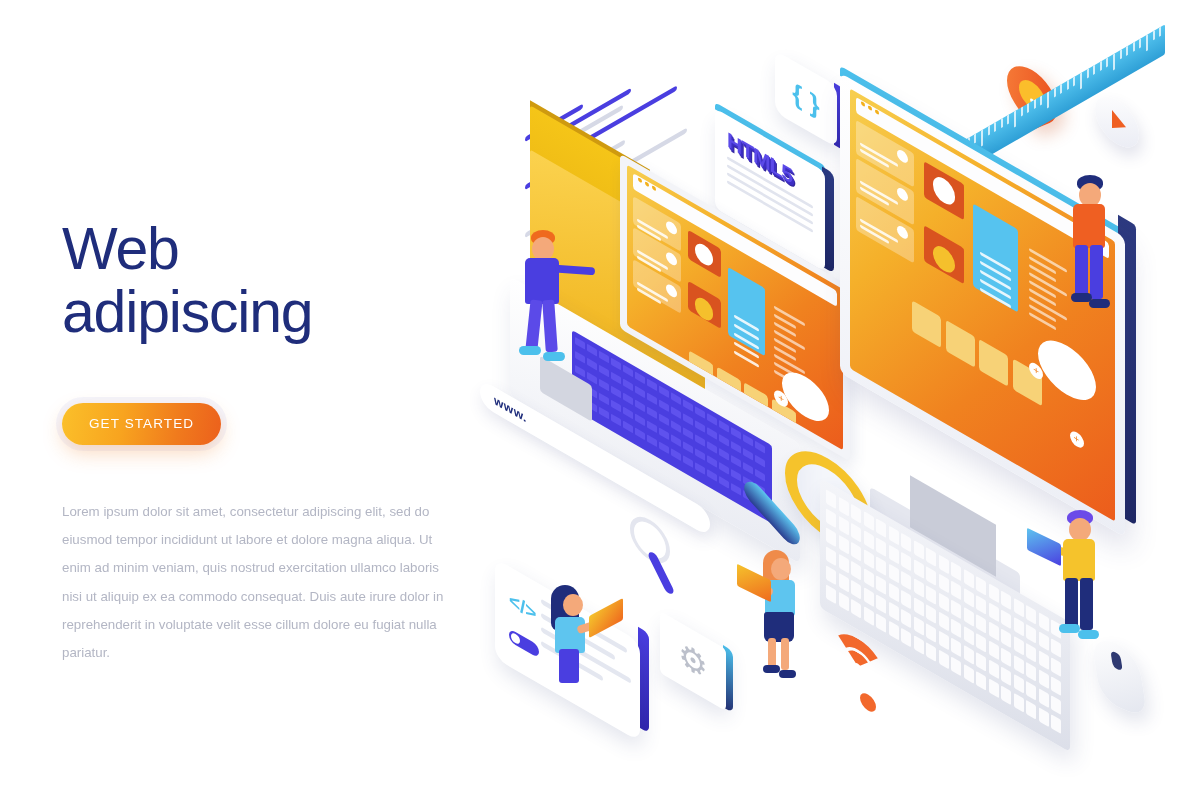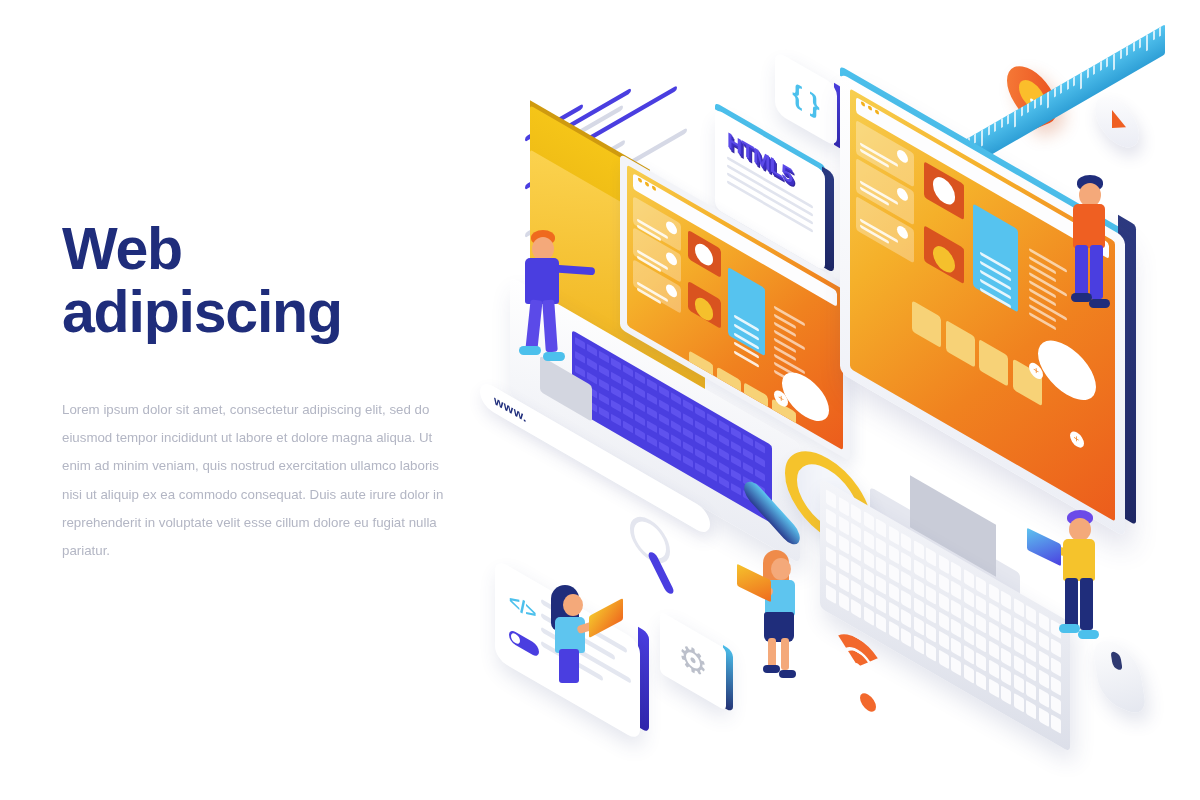--- a/index.html
+++ b/index.html
@@ -13,21 +13,21 @@
   
   .copy {
     position: absolute;
     left: 62px;
     top: 218px;
     width: 420px;
   }
   .headline {
     font-size: 59px;
     line-height: 1.06;
-    font-weight: bold;
+    font-weight: normal;
     color: #1f2d7b;
     letter-spacing: -1.2px;
   }
   .cta {
     display: inline-block;
     margin-top: 60px;
     padding: 13px 27px 14px;
     border: none;
     border-radius: 40px;
     background: linear-gradient(100deg, #fbc02a 0%, #f8a41f 38%, #f07b1d 72%, #ec601c 100%);
@@ -368,20 +368,21 @@
   .mini-laptop { position:absolute; width: 34px; height: 22px; border-radius: 2px; }
 </style>
 </head>
 <body>
 
 <div class="copy">
   <h1 class="headline">
     <span>Web</span><br>
     <span>adipiscing</span>
   </h1>
+  <button class="cta">GET STARTED</button>
   <p class="body-copy">Lorem ipsum dolor sit amet, consectetur adipiscing elit, sed do eiusmod tempor incididunt ut labore et dolore magna aliqua. Ut enim ad minim veniam, quis nostrud exercitation ullamco laboris nisi ut aliquip ex ea commodo consequat. Duis aute irure dolor in reprehenderit in voluptate velit esse cillum dolore eu fugiat nulla pariatur.</p>
 </div>
 
 <div class="stage">
 
   <div class="iso codelines" id="codelines">
       <span class="cl-blue" style="width: 58px; margin-left: 0px;"></span>
       <span class="cl-blue" style="width: 92px; margin-left: 14px;"></span>
       <span class="cl-gray" style="width: 70px; margin-left: 28px;"></span>
       <span class="cl-blue" style="width: 110px; margin-left: 42px;"></span>

